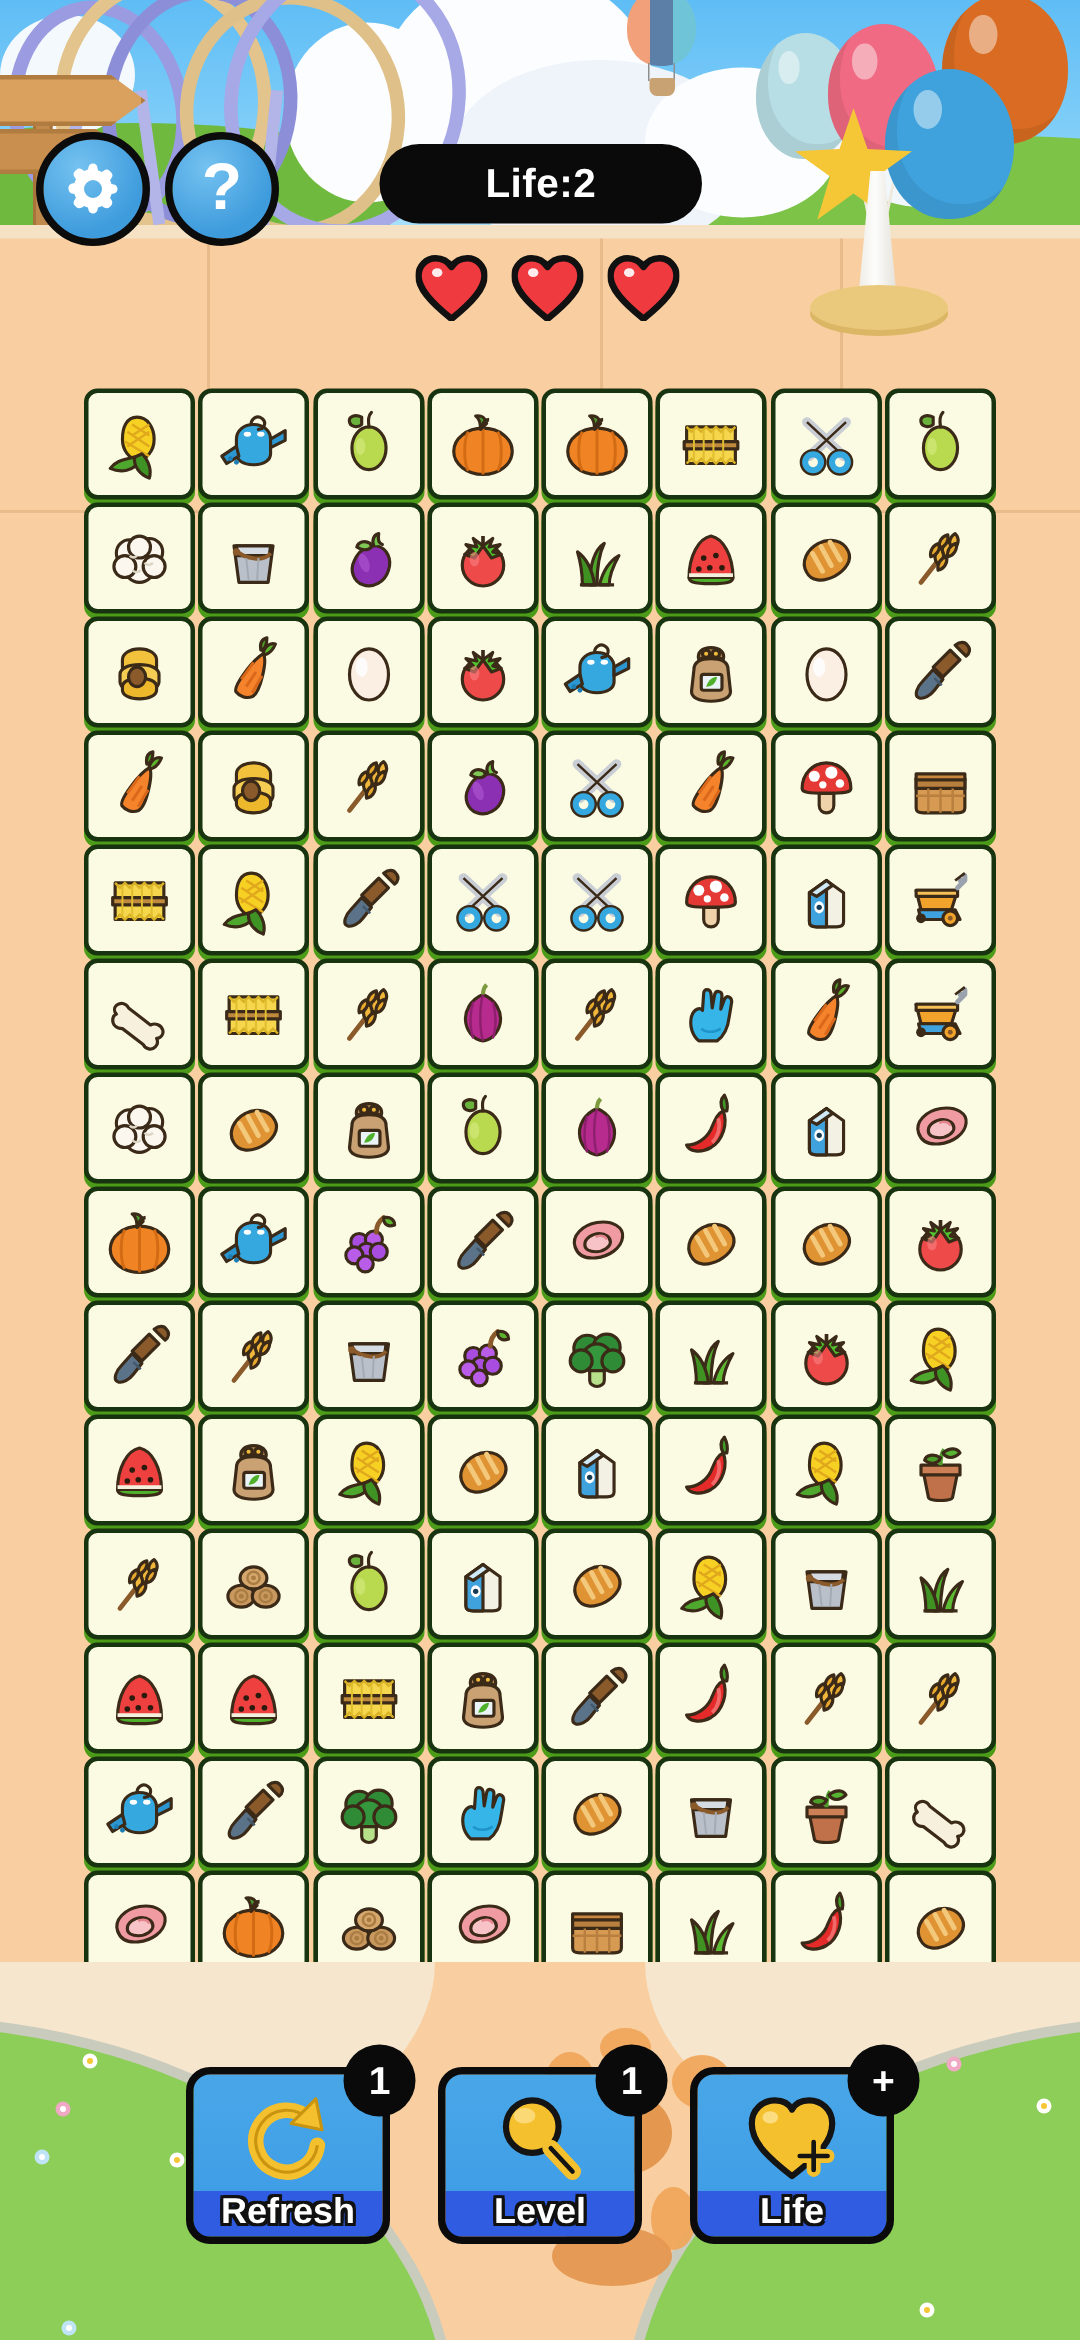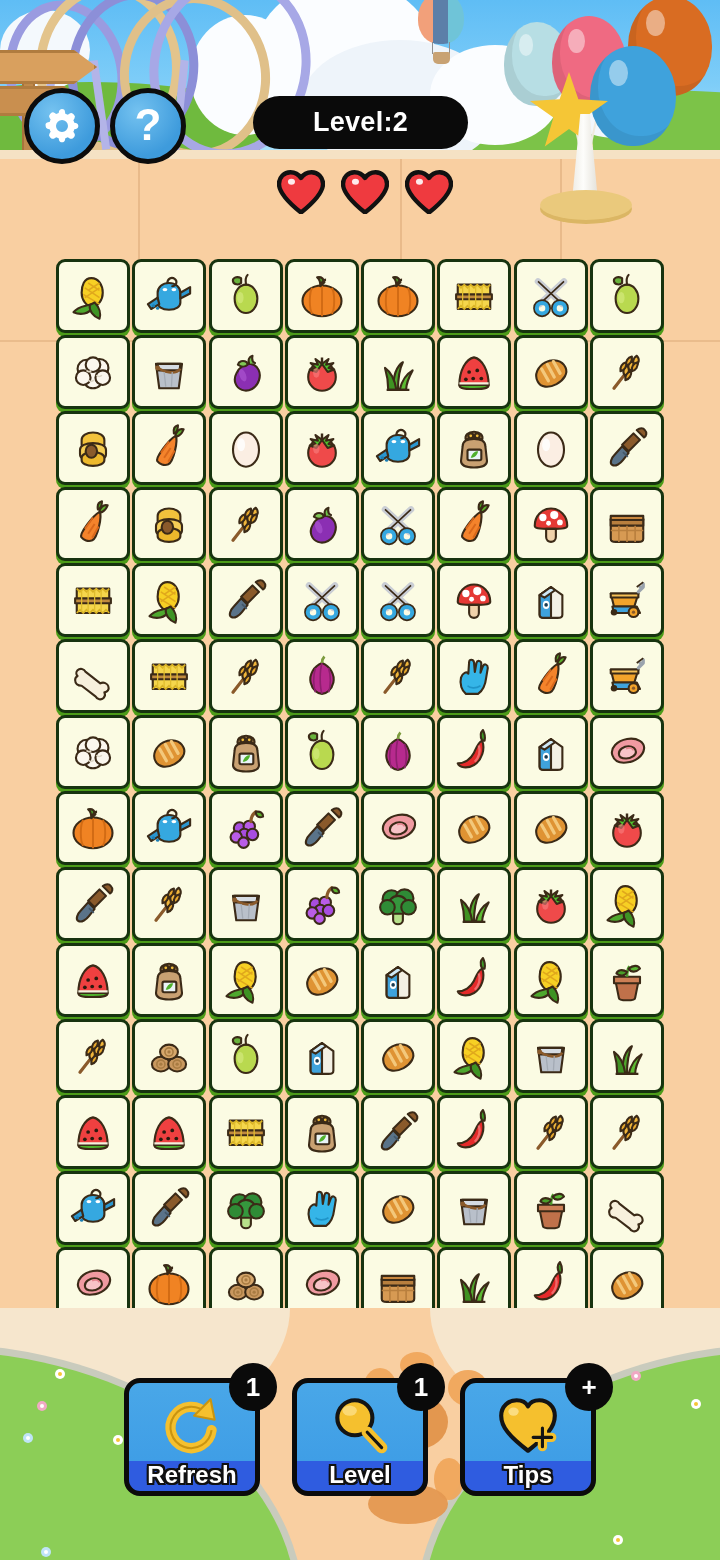--- a/index.html
+++ b/index.html
@@ -321,21 +321,21 @@
     <svg class="gear" viewBox="0 0 24 24">
       <path fill="#ffffff" d="M12 1.8c-.9 0-1.6.6-1.8 1.4l-.2 1a7.6 7.6 0 0 0-1.5.6l-.9-.6a1.8 1.8 0 0 0-2.3.2l-.5.5a1.8 1.8 0 0 0-.2 2.3l.6.9c-.3.5-.5 1-.6 1.5l-1 .2A1.8 1.8 0 0 0 2.2 12c0 .9.6 1.6 1.4 1.8l1 .2c.1.5.3 1 .6 1.5l-.6.9a1.8 1.8 0 0 0 .2 2.3l.5.5c.6.6 1.5.7 2.3.2l.9-.6c.5.3 1 .5 1.5.6l.2 1c.2.8.9 1.4 1.8 1.4s1.6-.6 1.8-1.4l.2-1c.5-.1 1-.3 1.5-.6l.9.6c.8.5 1.7.4 2.3-.2l.5-.5c.6-.6.7-1.5.2-2.3l-.6-.9c.3-.5.5-1 .6-1.5l1-.2c.8-.2 1.4-.9 1.4-1.8s-.6-1.6-1.4-1.8l-1-.2a7.6 7.6 0 0 0-.6-1.5l.6-.9a1.8 1.8 0 0 0-.2-2.3l-.5-.5a1.8 1.8 0 0 0-2.3-.2l-.9.6c-.5-.3-1-.5-1.5-.6l-.2-1A1.8 1.8 0 0 0 12 1.8zm0 6.6a3.6 3.6 0 1 1 0 7.2 3.6 3.6 0 0 1 0-7.2z"></path>
     </svg>
   </div>
 
   <div class="round-btn" id="help-btn">
     <span class="qmark">?</span>
   </div>
 
   <div id="level-badge">
-    <span>Level:2</span>
+    <span>Life:2</span>
   </div>
 
   <div id="hearts">
       <div><svg viewBox="0 0 32 30" class="heart">
   <path d="M16 29 C6 21 1 15 1 9.5 C1 4.8 4.6 1.5 8.8 1.5 C11.7 1.5 14.4 3 16 5.4 C17.6 3 20.3 1.5 23.2 1.5 C27.4 1.5 31 4.8 31 9.5 C31 15 26 21 16 29 Z" fill="#ef3a3f" stroke="#111" stroke-width="3" stroke-linejoin="round"></path>
   <ellipse cx="9.5" cy="8" rx="2.4" ry="2" fill="#fff" opacity="0.9"></ellipse>
         </svg></div>
       <div><svg viewBox="0 0 32 30" class="heart">
   <path d="M16 29 C6 21 1 15 1 9.5 C1 4.8 4.6 1.5 8.8 1.5 C11.7 1.5 14.4 3 16 5.4 C17.6 3 20.3 1.5 23.2 1.5 C27.4 1.5 31 4.8 31 9.5 C31 15 26 21 16 29 Z" fill="#ef3a3f" stroke="#111" stroke-width="3" stroke-linejoin="round"></path>
   <ellipse cx="9.5" cy="8" rx="2.4" ry="2" fill="#fff" opacity="0.9"></ellipse>
@@ -1617,17 +1617,17 @@
         <span class="action-label">Level</span>
         <span class="badge">1</span>
       </div>
       <div class="action-btn">
         <svg viewBox="0 0 64 64" class="action-icon">
      <path d="M32 56C14 42 6 33 6 22 6 13 13 7 21 7c5 0 9 2 11 6 2-4 6-6 11-6 8 0 15 6 15 15 0 11-8 20-26 34z" fill="#f5c02e" stroke="#141414" stroke-width="4" stroke-linejoin="round"></path>
      <ellipse cx="18" cy="18" rx="5" ry="4" fill="#fbdd80"></ellipse>
      <path d="M46 34v18M37 43h18" stroke="#f5c02e" stroke-width="9" stroke-linecap="round"></path>
      <path d="M46 34v18M37 43h18" stroke="#141414" stroke-width="3" stroke-linecap="round"></path>
         </svg>
-        <span class="action-label">Tips</span>
+        <span class="action-label">Life</span>
         <span class="badge">+</span>
       </div>
     </div>
 </div>
 
 </body></html>

